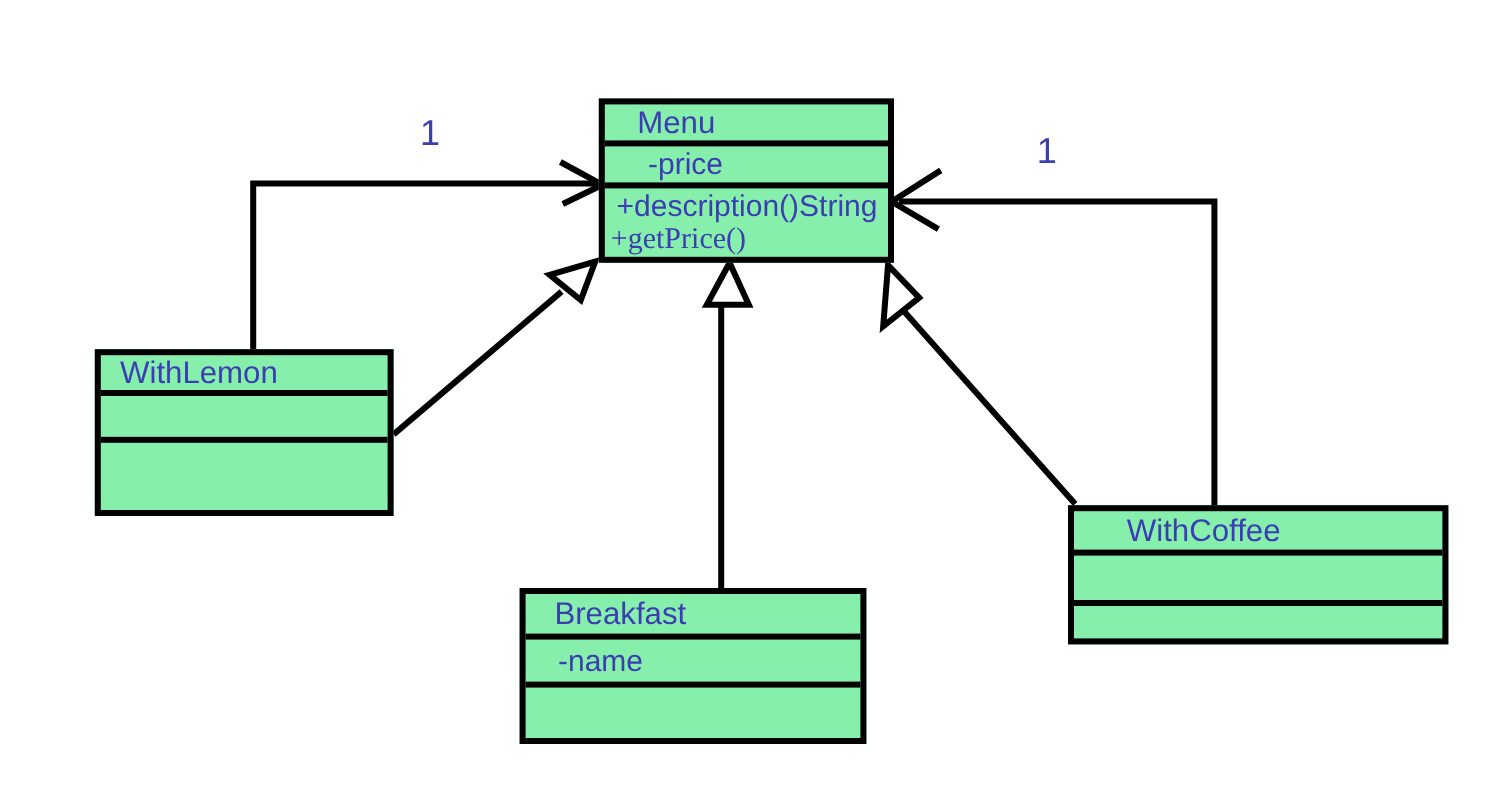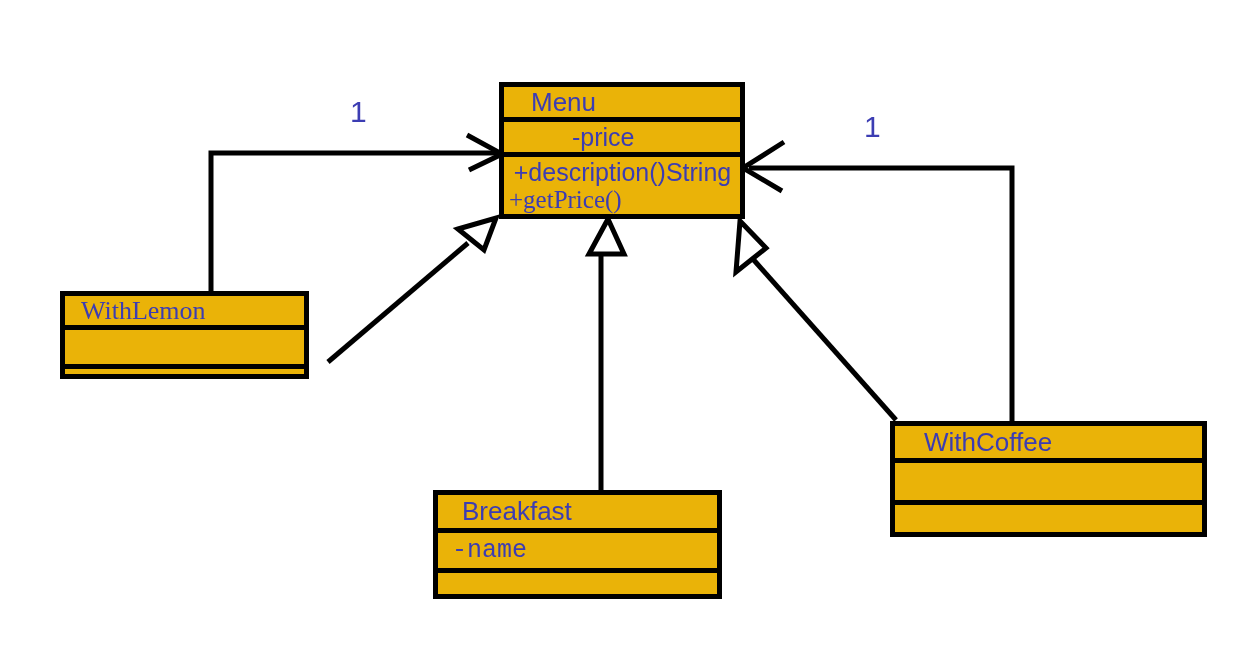--- a/index.html
+++ b/index.html
@@ -19,21 +19,21 @@
     position: absolute;
     left: 0;
     top: 0;
     width: 1251px;
     height: 665px;
   }
   .class-box {
     position: absolute;
     box-sizing: border-box;
     border: 5px solid #000000;
-    background: #eab308;
+    background: #86efac;
     color: #3c3db3;
     display: flex;
     flex-direction: column;
   }
   .compartment {
     box-sizing: border-box;
     display: flex;
     flex-direction: column;
     justify-content: center;
     white-space: nowrap;
@@ -94,47 +94,47 @@
   </svg>
 
   <div class="multiplicity" style="left:350px; top:97px;">1</div>
   <div class="multiplicity" style="left:864px; top:112px;">1</div>
 
   <div class="class-box" style="left:499px; top:82px; width:246px; height:137px;">
     <div class="compartment" style="height:30px;">
       <div class="class-title" style="padding-left:27px;">Menu</div>
     </div>
     <div class="compartment divided" style="height:35px;">
-      <div class="member-line" style="padding-left:68px;">-price</div>
+      <div class="member-line" style="padding-left:36px;">-price</div>
     </div>
     <div class="compartment divided fill">
       <div class="member-line" style="padding-left:1px;text-align:center;">+description()String</div>
       <div class="member-line" style="padding-left:5px;font-family:Liberation Serif, serif;">+getPrice()</div>
     </div>
   </div>
 
-  <div class="class-box" style="left:60px; top:291px; width:249px; height:88px;font-family:Liberation Serif, serif;">
+  <div class="class-box" style="left:79px; top:291px; width:249px; height:139px;">
     <div class="compartment" style="height:29px;">
       <div class="class-title" style="padding-left:16px;">WithLemon</div>
     </div>
     <div class="compartment divided" style="height:39px;"></div>
     <div class="compartment divided fill"></div>
   </div>
 
-  <div class="class-box" style="left:433px; top:490px; width:289px; height:109px;">
+  <div class="class-box" style="left:433px; top:490px; width:289px; height:130px;">
     <div class="compartment" style="height:33px;">
       <div class="class-title" style="padding-left:24px;">Breakfast</div>
     </div>
     <div class="compartment divided" style="height:40px;">
-      <div class="member-line" style="padding-left:14px;font-family:Liberation Mono, monospace;">-name</div>
+      <div class="member-line" style="padding-left:27px;">-name</div>
     </div>
     <div class="compartment divided fill"></div>
   </div>
 
   <div class="class-box" style="left:890px; top:421px; width:317px; height:116px;">
     <div class="compartment" style="height:32px;">
-      <div class="class-title" style="padding-left:29px;">WithCoffee</div>
+      <div class="class-title" style="padding-left:44px;">WithCoffee</div>
     </div>
     <div class="compartment divided" style="height:42px;"></div>
     <div class="compartment divided fill"></div>
   </div>
 
 </div>
 
 </body></html>

